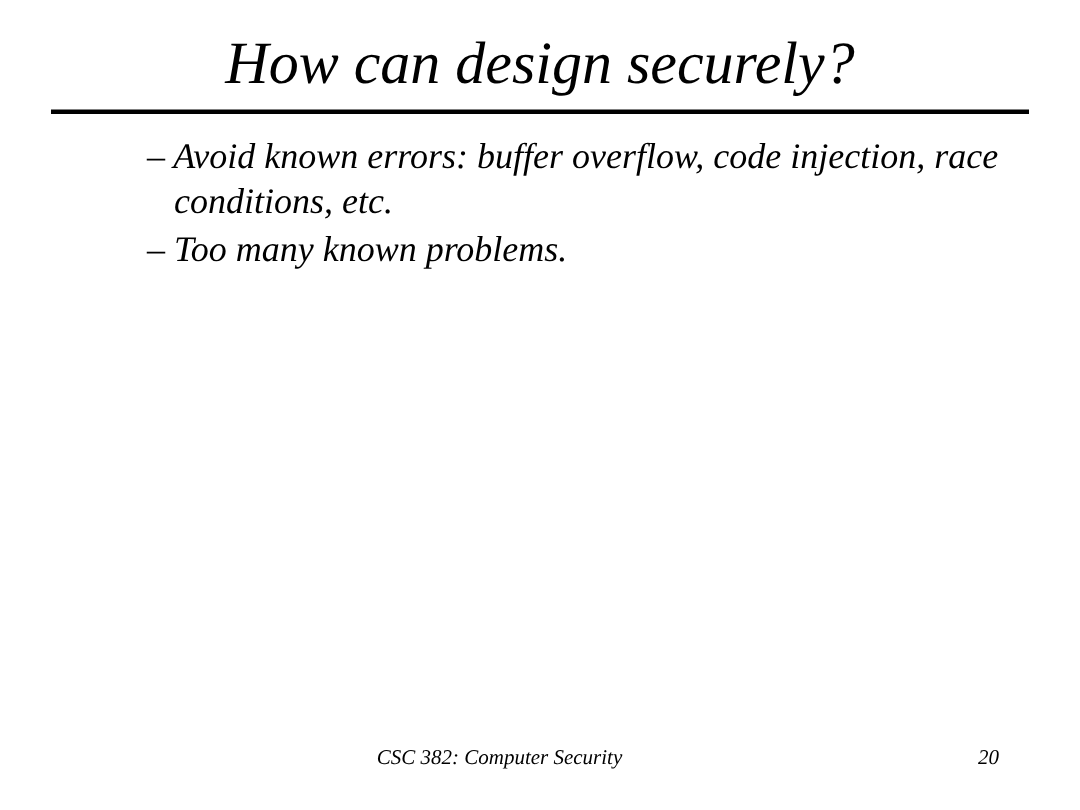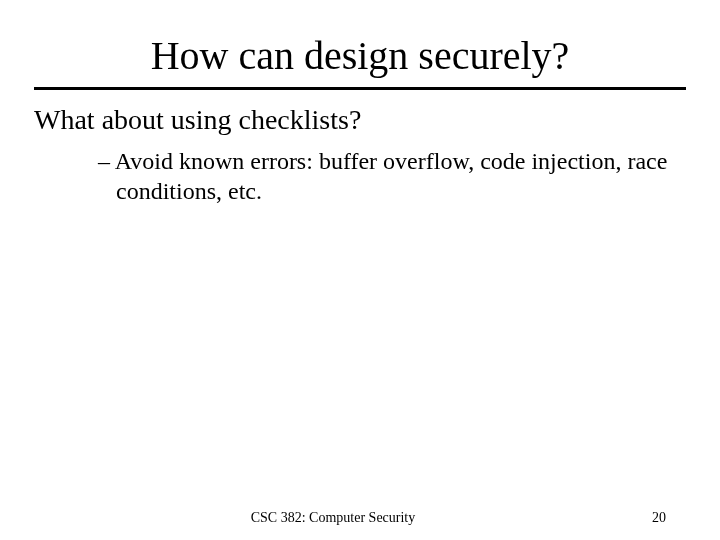--- a/index.html
+++ b/index.html
@@ -12,22 +12,23 @@
       height: 540px;
       background: #ffffff;
       font-family: "Times New Roman", Times, serif;
       color: #000000;
       position: relative;
       overflow: hidden;
     }
     .slide {
       width: 100%;
       height: 100%;
-      padding: 32px 34px 0 34px;
+      padding: 18px 34px 0 34px;
       position: relative;
+      font-style: italic;
     }
     .title {
       font-size: 40px;
       text-align: center;
       font-weight: normal;
       margin-bottom: 8px;
     }
     .rule {
       border: none;
       border-top: 3px solid #000000;
@@ -47,21 +48,21 @@
       line-height: 1.25;
       text-indent: -18px;
       padding-left: 18px;
       margin-bottom: 2px;
     }
     .bullets li::before {
       content: "– ";
     }
     .footer {
       position: absolute;
-      bottom: 14px;
+      bottom: 26px;
       left: 0;
       width: 100%;
       padding: 0 54px 0 0;
     }
     .footer-course {
       font-size: 14px;
       text-align: center;
       display: block;
     }
     .footer-page {
@@ -70,21 +71,21 @@
       right: 54px;
       bottom: 0;
     }
   </style>
 </head>
 <body>
 
 <div class="slide">
   <h1 class="title">How can design securely?</h1>
   <hr class="rule">
-  <h2 class="subheading">What about using checklists?</h2>
   <ul class="bullets">
     <li>Avoid known errors: buffer overflow, code injection, race conditions, etc.</li>
+    <li>Too many known problems.</li>
   </ul>
   <div class="footer">
     <span class="footer-course">CSC 382: Computer Security</span>
     <span class="footer-page">20</span>
   </div>
 </div>
 
 </body></html>

